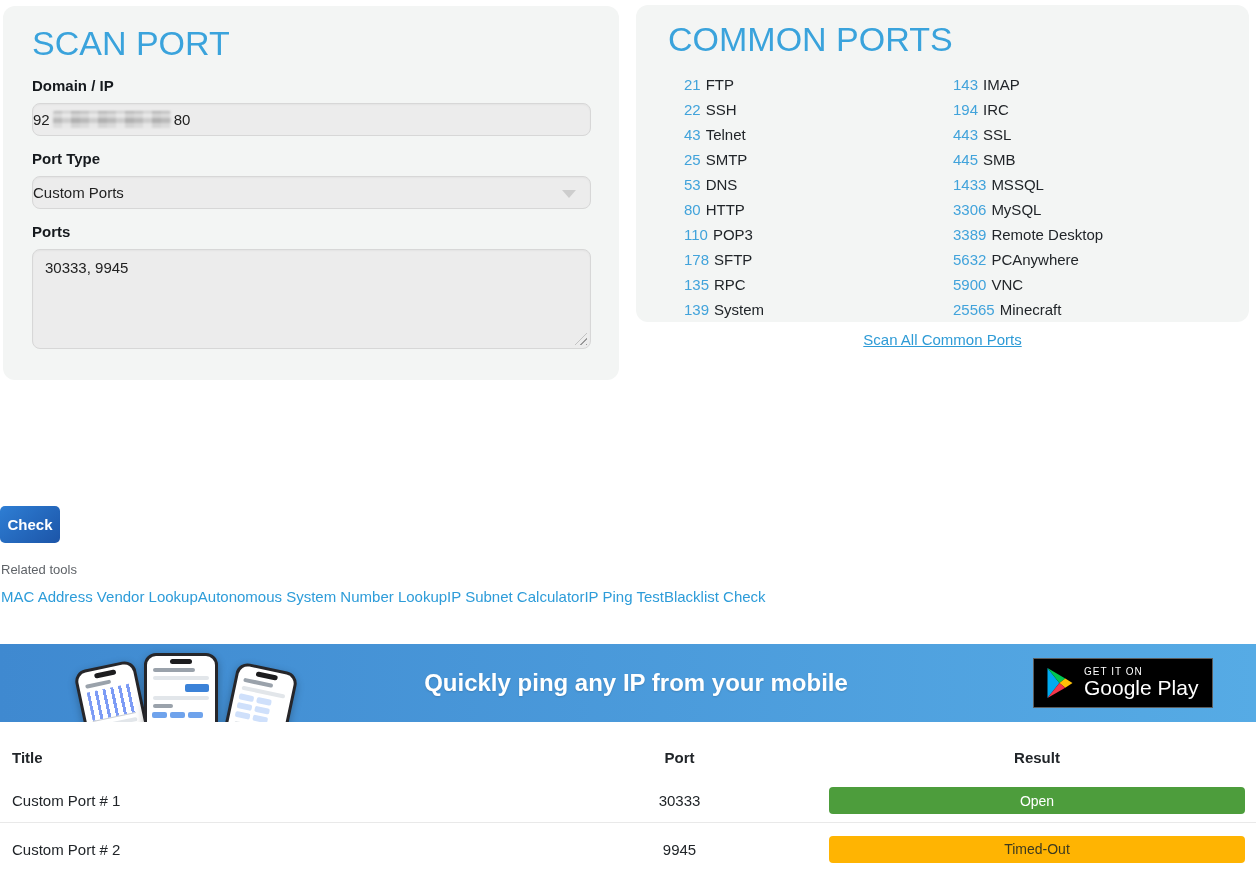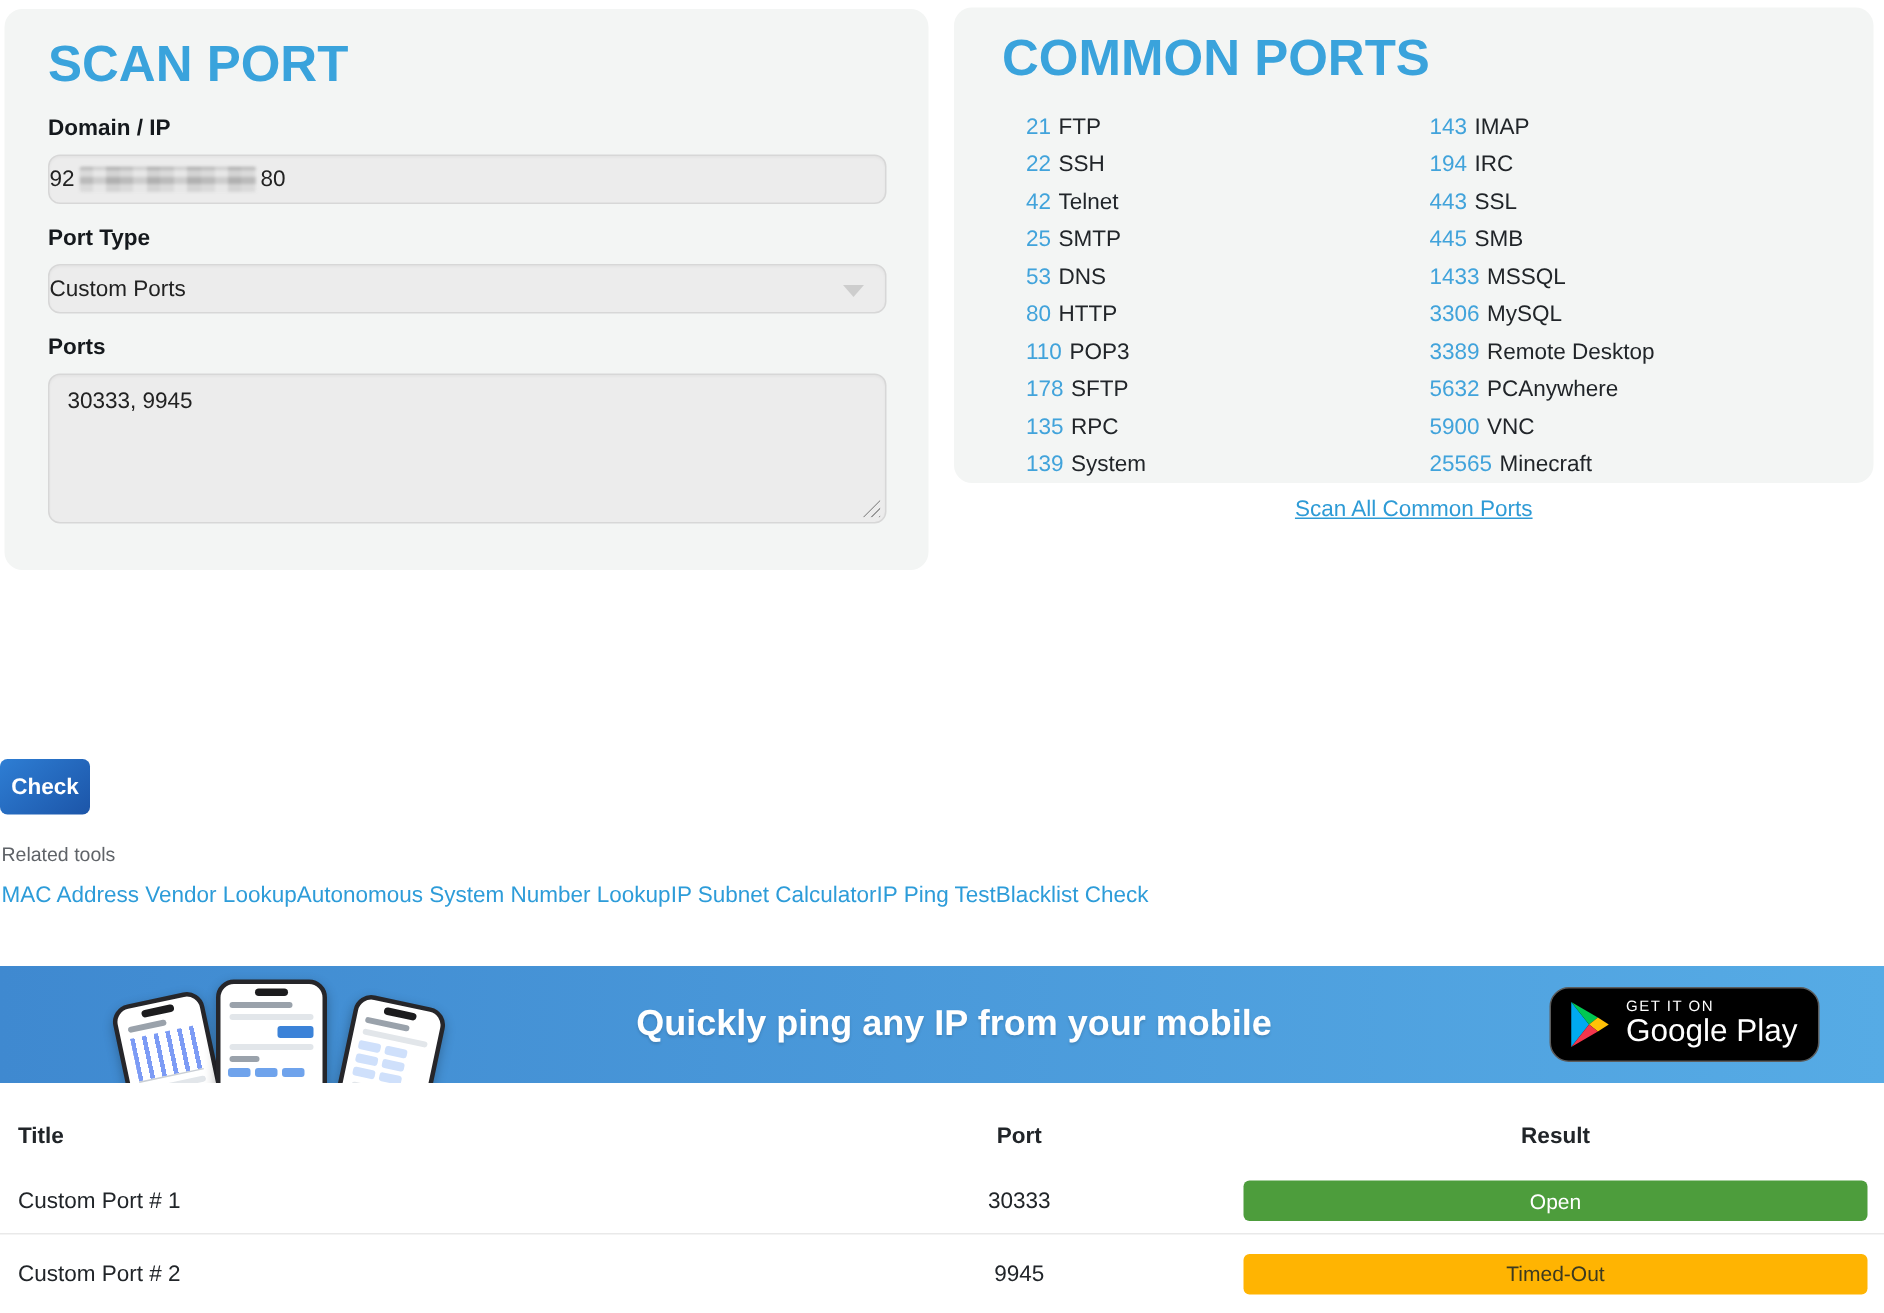--- a/index.html
+++ b/index.html
@@ -17,21 +17,21 @@
   .panel {
     position: absolute;
     background: #f3f5f4;
     border-radius: 12px;
   }
   .panel-left  { left:3px;  top:6px; width:616px; height:374px; padding:18px 28px 0 29px; }
   .panel-right { left:636px; top:5px; width:613px; height:317px; padding:15px 0 0 32px; }
 
   .panel-title {
     font-size: 34px;
-    font-weight: 700;
+    font-weight: 400;
     color: #3aa3dc;
     letter-spacing: 0;
     margin-bottom: 12px;
   }
 
   .field-label {
     font-size: 15px;
     font-weight: 700;
     color: #15191d;
     margin: 14px 0 9px;
@@ -177,21 +177,21 @@
   }
   .ph-pills { display: flex; flex-wrap: wrap; gap: 3px; margin: 4px 5px; }
   .ph-pill  { width: 15px; height: 6px; background: #cfe0fb; border-radius: 2px; }
 
   .gplay-badge {
     position: absolute;
     left: 1033px; top: 14px;
     width: 180px; height: 50px;
     background: #000;
     border: 1px solid #5c5c5c;
-    border-radius: 13px;
+    border-radius: 0;
     display: flex;
     align-items: center;
     padding: 0 13px;
     gap: 11px;
     cursor: pointer;
   }
   .gplay-text { display: flex; flex-direction: column; line-height: 1.05; }
   .gplay-small { color: #fff; font-size: 10px; letter-spacing: 1px; }
   .gplay-large { color: #fff; font-size: 21px; font-weight: 500; }
 
@@ -253,21 +253,21 @@
 
         <div class="port-row">
           <a><span class="port-num">21</span><span class="port-name">FTP</span></a>
         </div>
 
         <div class="port-row">
           <a><span class="port-num">22</span><span class="port-name">SSH</span></a>
         </div>
 
         <div class="port-row">
-          <a><span class="port-num">42</span><span class="port-name">Telnet</span></a>
+          <a><span class="port-num">43</span><span class="port-name">Telnet</span></a>
         </div>
 
         <div class="port-row">
           <a><span class="port-num">25</span><span class="port-name">SMTP</span></a>
         </div>
 
         <div class="port-row">
           <a><span class="port-num">53</span><span class="port-name">DNS</span></a>
         </div>
 

